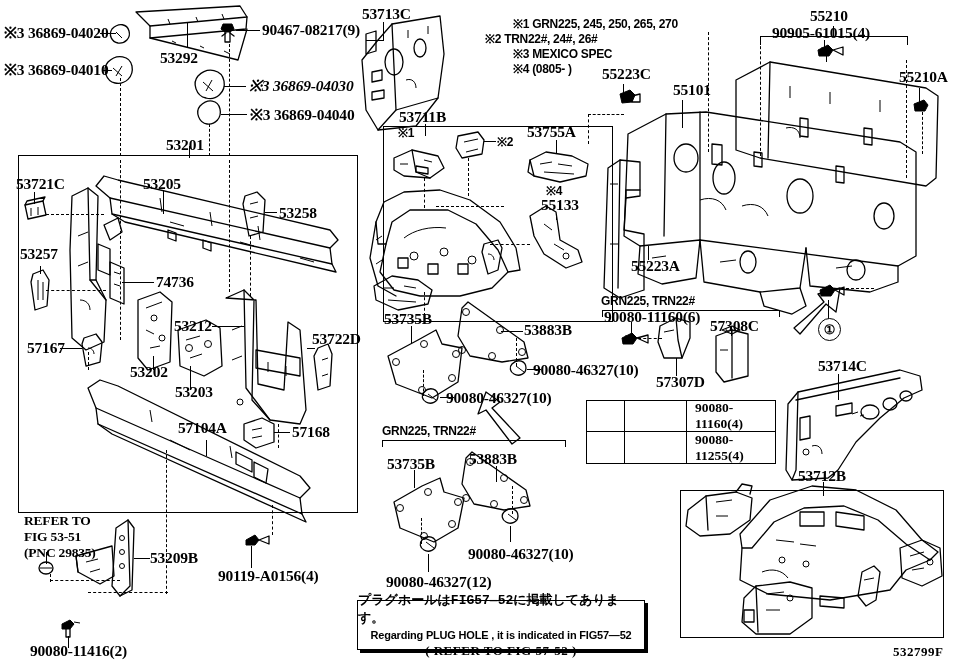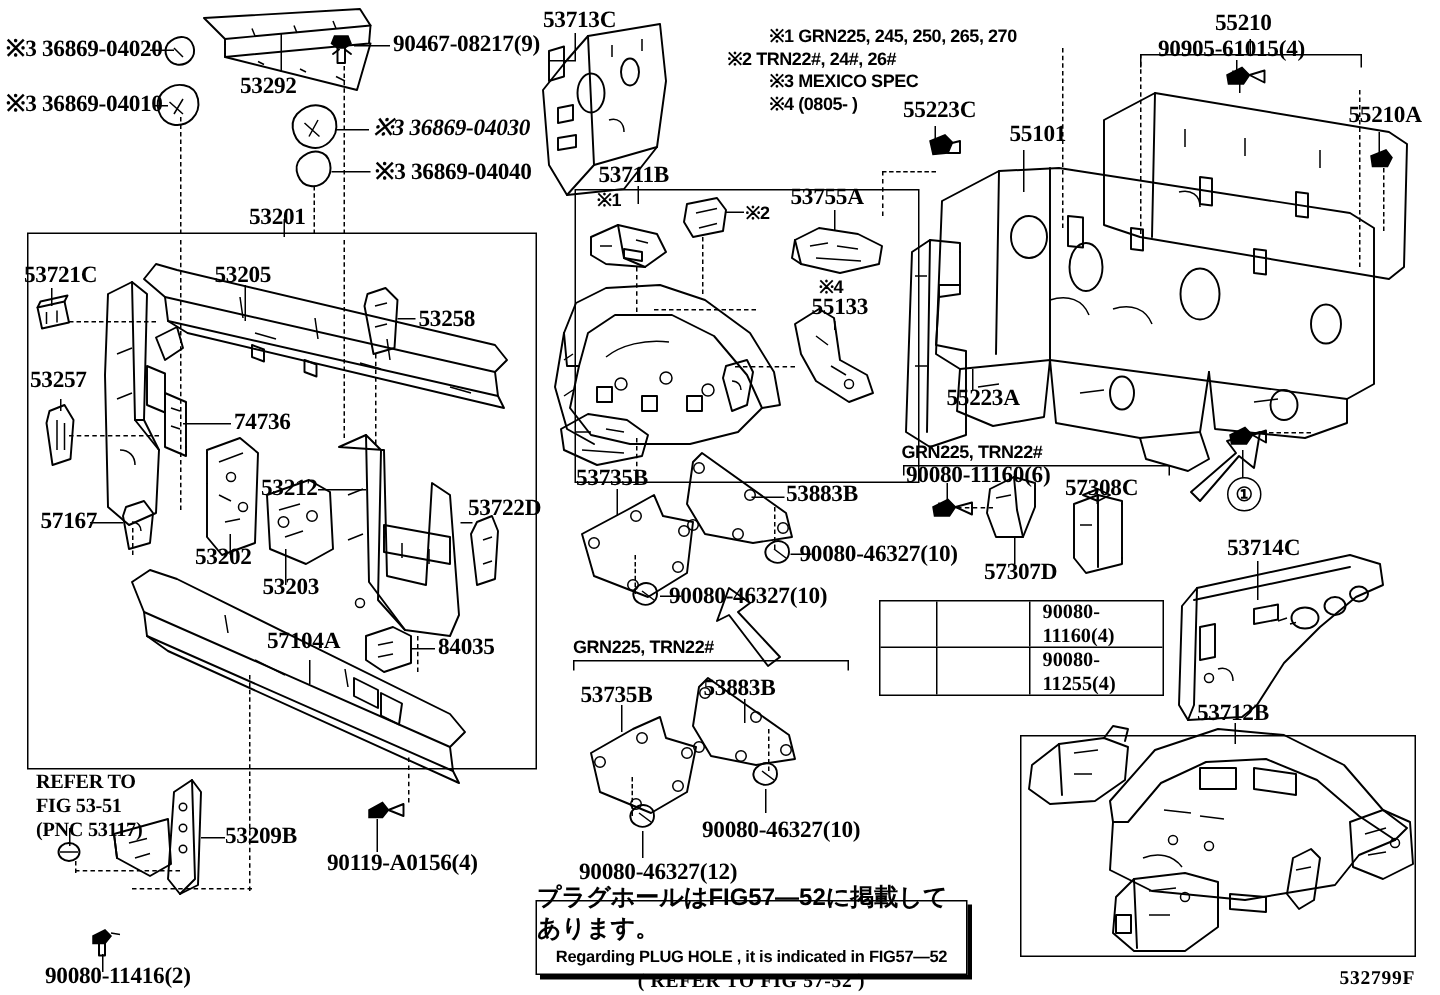--- a/index.html
+++ b/index.html
@@ -59,21 +59,21 @@
   .legend-table .lt-c3{flex:1;display:flex;align-items:center;padding-left:8px;
       font-family:"Liberation Serif",serif;font-weight:bold;font-size:13.5px;}
 
   
   .notebox{
     position:absolute;border:1.5px solid #000;background:#fff;
     box-shadow:3px 3px 0 #000;
     display:flex;flex-direction:column;align-items:center;justify-content:center;
     box-sizing:border-box;
   }
-  .notebox .l1{font-family:Liberation Sans, sans-serif;font-size:16px;font-weight:bold;margin-bottom:2px;}
+  .notebox .l1{font-family:Liberation Mono, monospace;font-size:13px;font-weight:bold;margin-bottom:2px;}
   .notebox .l2{font-family:"Liberation Sans",sans-serif;font-size:11px;font-weight:bold;letter-spacing:-0.2px;margin-bottom:2px;}
   .notebox .l3{font-family:"Liberation Serif",serif;font-size:13px;font-weight:bold;letter-spacing:0.5px;}
 
   svg{position:absolute;top:0;left:0;overflow:visible;}
   .pt{fill:none;stroke:#000;stroke-width:1.3;stroke-linejoin:round;stroke-linecap:round;}
   .pt-thin{fill:none;stroke:#000;stroke-width:1;stroke-linejoin:round;}
   .pt-f{fill:#000;stroke:#000;stroke-width:1;}
 
   .diagid{
     position:absolute;font-family:"Liberation Serif",serif;font-weight:bold;
@@ -618,25 +618,25 @@
   <div class="lbl pn" style="left:143px;top:176px;">53205</div>
   <div class="lbl pn" style="left:279px;top:205px;">53258</div>
   <div class="lbl pn" style="left:20px;top:246px;">53257</div>
   <div class="lbl pn" style="left:156px;top:274px;">74736</div>
   <div class="lbl pn" style="left:174px;top:318px;">53212</div>
   <div class="lbl pn" style="left:312px;top:331px;">53722D</div>
   <div class="lbl pn" style="left:27px;top:340px;">57167</div>
   <div class="lbl pn" style="left:130px;top:364px;">53202</div>
   <div class="lbl pn" style="left:175px;top:384px;">53203</div>
   <div class="lbl pn" style="left:178px;top:420px;">57104A</div>
-  <div class="lbl pn" style="left:292px;top:424px;">84035</div>
+  <div class="lbl pn" style="left:292px;top:424px;">57168</div>
 
   <div class="lbl refer" style="left:24px;top:513px;">REFER TO</div>
   <div class="lbl refer" style="left:24px;top:529px;">FIG 53-51</div>
-  <div class="lbl refer" style="left:24px;top:545px;">(PNC 53117)</div>
+  <div class="lbl refer" style="left:24px;top:545px;">(PNC 29835)</div>
   <div class="lbl pn" style="left:150px;top:550px;">53209B</div>
   <div class="lbl pn" style="left:218px;top:568px;">90119-A0156(4)</div>
   <div class="lbl pn" style="left:30px;top:643px;">90080-11416(2)</div>
 
   <div class="lbl pn" style="left:362px;top:6px;">53713C</div>
   <div class="lbl pn" style="left:399px;top:109px;">53711B</div>
   <div class="lbl small" style="left:398px;top:127px;">※1</div>
   <div class="lbl small" style="left:497px;top:136px;">※2</div>
   <div class="ln h" style="left:484px;top:141px;width:12px;"></div>
   <div class="lbl pn" style="left:527px;top:124px;">53755A</div>

